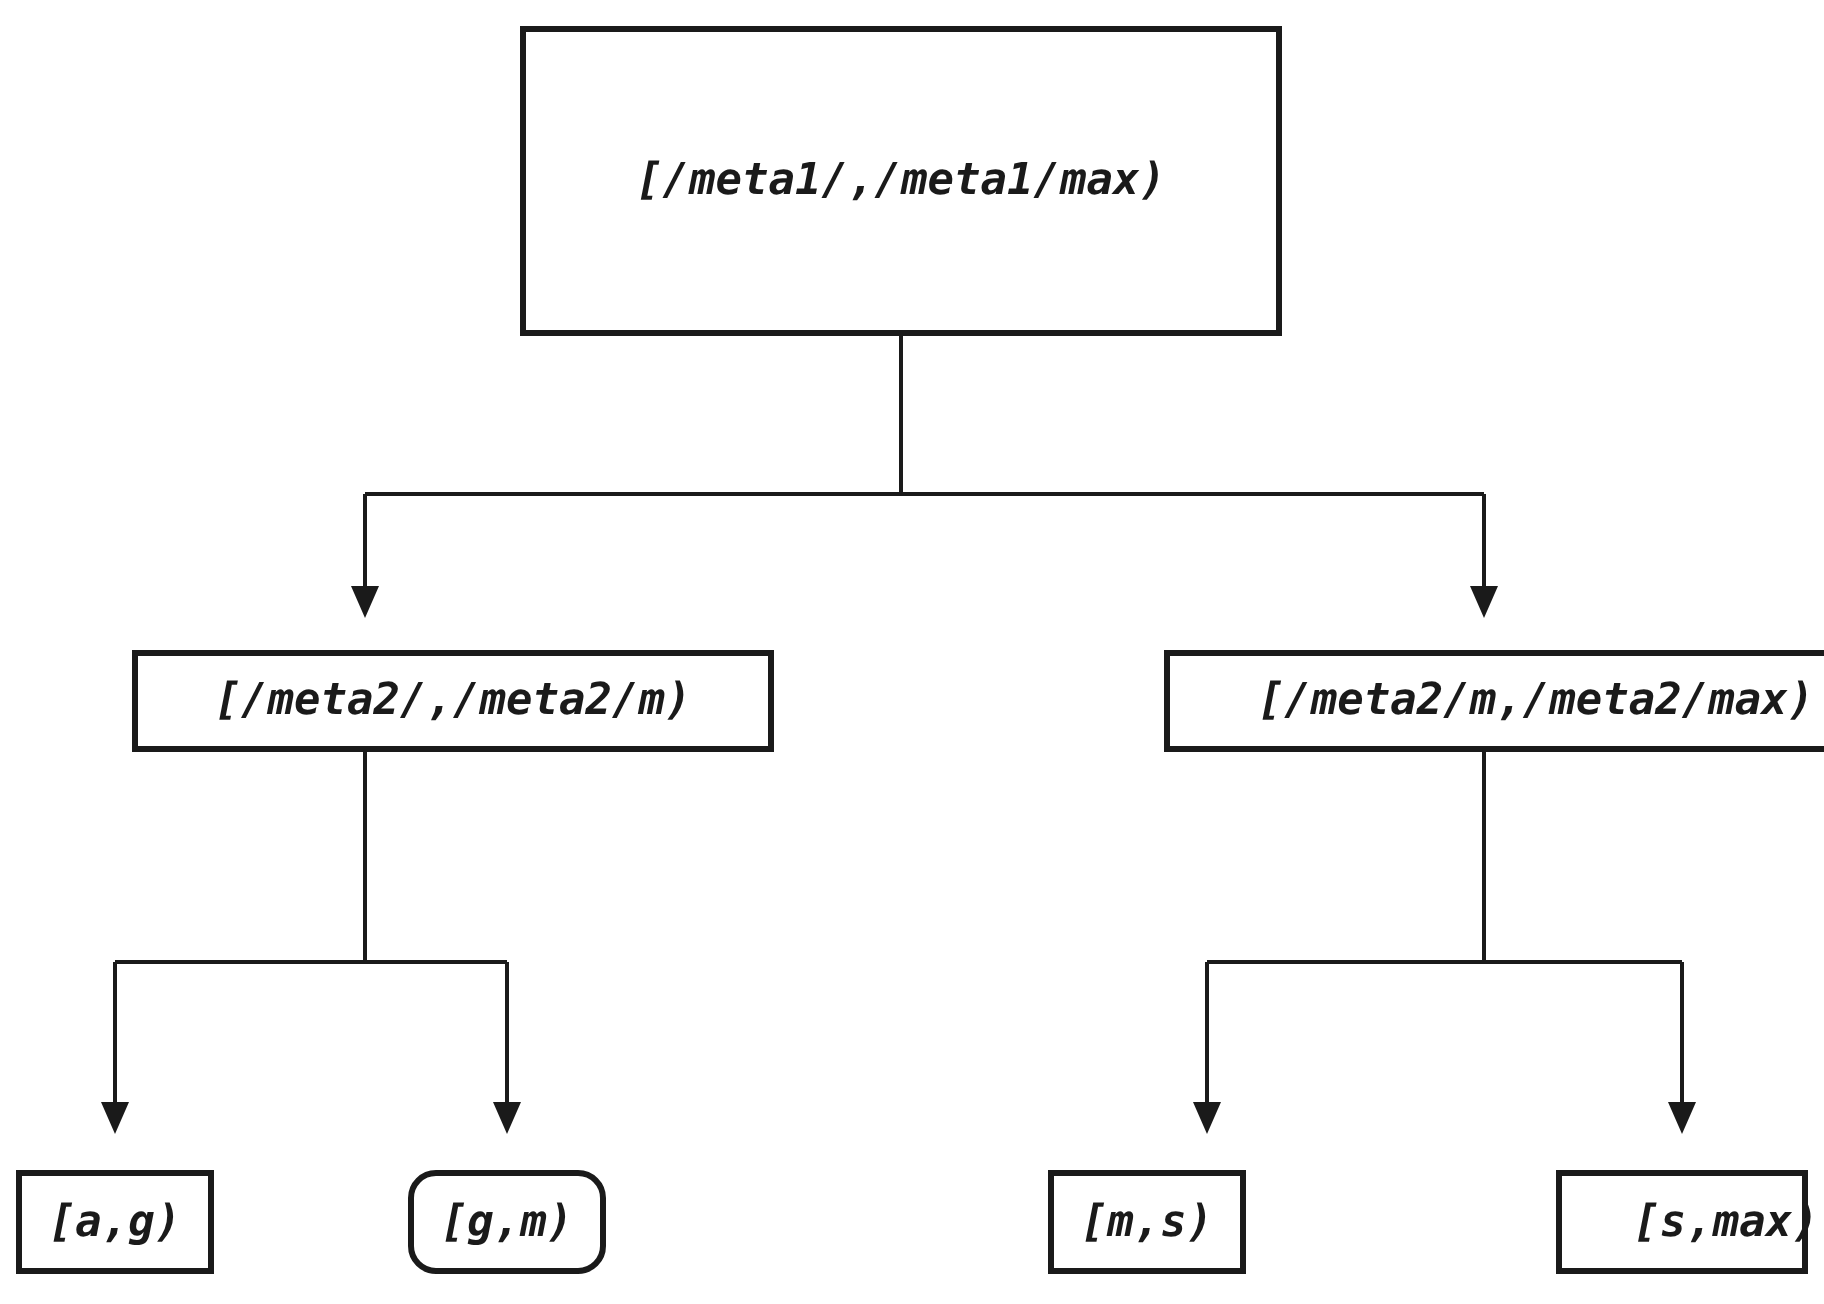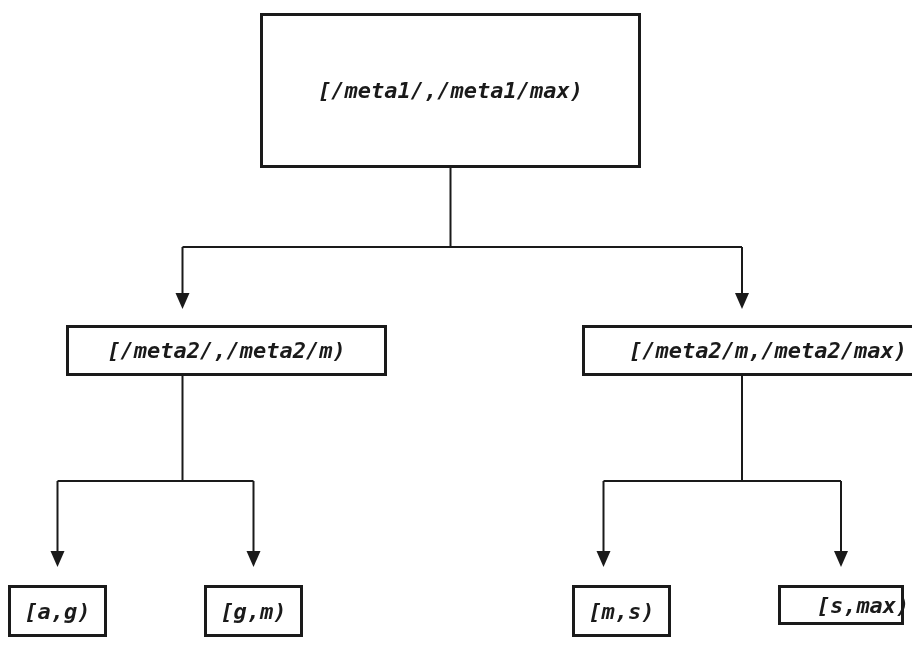--- a/index.html
+++ b/index.html
@@ -42,23 +42,23 @@
     font-size: 22px;
     font-weight: bold;
     color: var(--text);
     white-space: nowrap;
     font-style: italic;
   }
   .node-root   { left: 260px; top: 13px;  width: 381px; height: 155px; }
   .node-l2a    { left: 22px;  top: 325px; width: 321px; height: 51px; margin-left: 44px; }
   .node-l2b    { left: 582px; top: 325px; width: 372px; height: 51px; }
   .node-leaf0  { left: 8px;   top: 585px; width: 99px;  height: 52px; }
-  .node-leaf1  { left: 204px; top: 585px; width: 99px;  height: 52px; }
-  .node-leaf2  { left: 572px; top: 585px; width: 99px;  height: 52px; }
-  .node-leaf3  { left: 778px; top: 585px; width: 126px; height: 40px; padding-left: 44px; }
+  .node-leaf1  { left: 204px; top: 585px; width: 99px;  height: 52px; border-radius: 14px; }
+  .node-leaf2  { left: 524px; top: 585px; width: 99px;  height: 52px; }
+  .node-leaf3  { left: 778px; top: 585px; width: 126px; height: 52px; padding-left: 44px; }
 </style>
 </head>
 <body>
 
 <div class="canvas">
 
   <svg class="edges" viewBox="0 0 912 652" aria-hidden="true">
 
     <path d="M450.5 168 V247 M182.5 247 H742 M182.5 247 V294 M742 247 V294"></path>
     <polygon points="175.5,293 189.5,293 182.5,309"></polygon>

